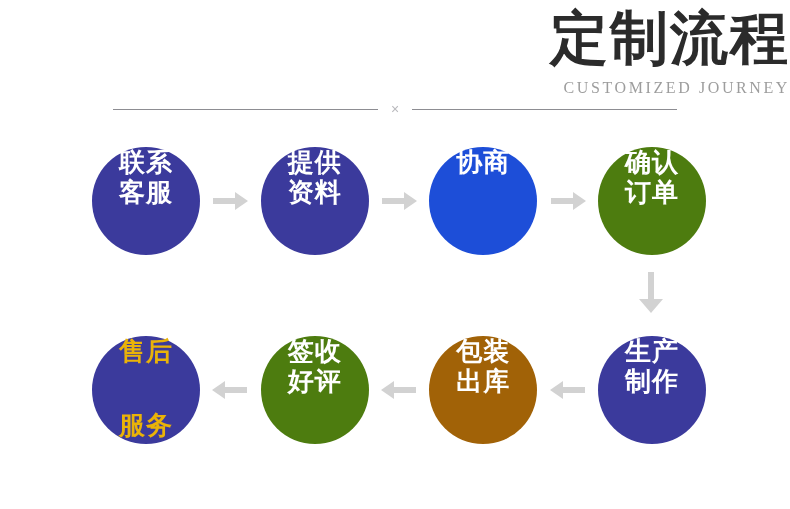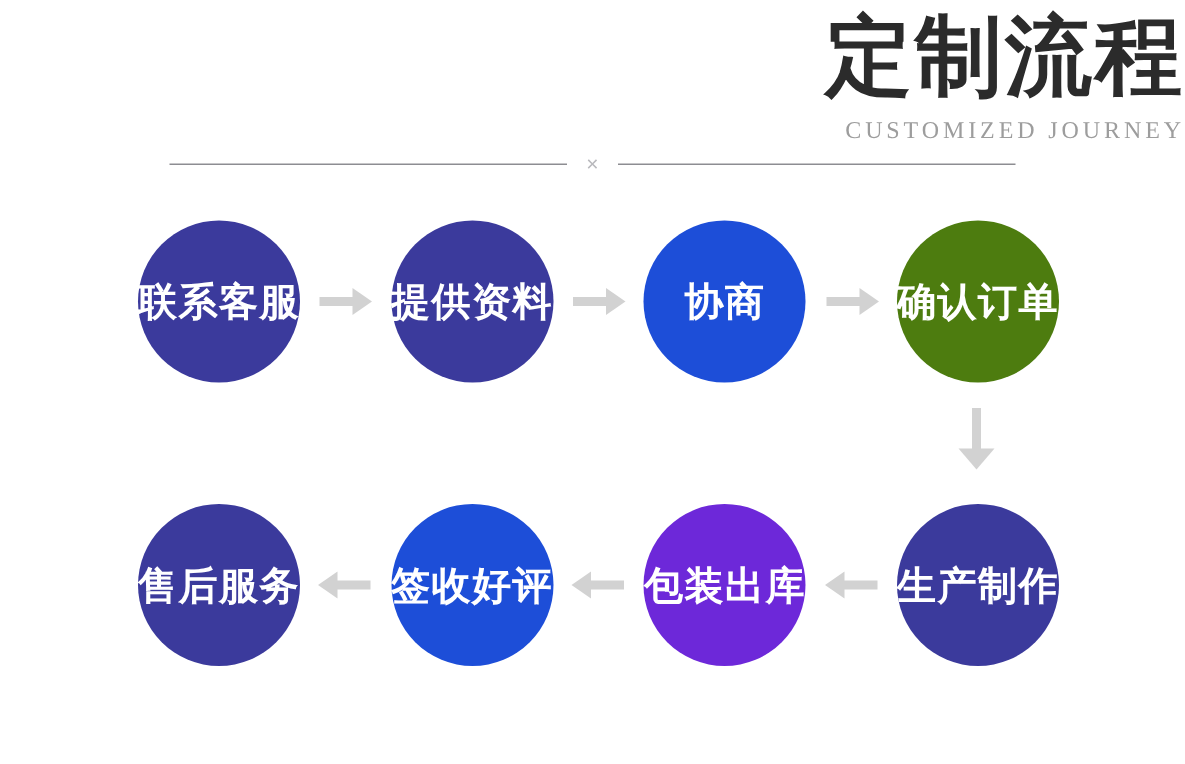--- a/index.html
+++ b/index.html
@@ -92,23 +92,22 @@
   .row-2 { top: 336px; }
 
   .node {
     flex: 0 0 auto;
     width: 108px;
     height: 108px;
     border-radius: 50%;
     background: #3b3a9c;
     color: #ffffff;
     display: flex;
-    flex-direction: row;
+    flex-direction: column;
     align-items: center;
-    justify-content: center;
     box-sizing: border-box;
   }
   .node-line {
     font-size: 26px;
     line-height: 30px;
     font-weight: 700;
     letter-spacing: 1px;
     white-space: nowrap;
     font-family: "Liberation Sans", "DejaVu Sans", sans-serif;
   }
@@ -222,41 +221,41 @@
 
   </div>
 
   <div class="arrow-down">
     <span class="shaft" style="background: rgb(210, 210, 210);"></span>
     <span class="head" style="border-top-color: rgb(210, 210, 210);"></span>
   </div>
 
   <div class="flow-row row-2">
 
-    <div class="node" style="background: rgb(59, 58, 156); color: #ffffff;">
+    <div class="node" style="background: rgb(59, 58, 156); color: #eab308; gap: 44px;">
       <span class="node-line">售后</span>
       <span class="node-line">服务</span>
     </div>
 
     <div class="arrow left">
       <span class="shaft" style="background: rgb(210, 210, 210);"></span>
       <span class="head" style="border-right-color: rgb(210, 210, 210);"></span>
     </div>
 
-    <div class="node" style="background: #1d4ed8; color: rgb(255, 255, 255);">
+    <div class="node" style="background: #4d7c0f; color: rgb(255, 255, 255);">
       <span class="node-line">签收</span>
       <span class="node-line">好评</span>
     </div>
 
     <div class="arrow left">
       <span class="shaft" style="background: rgb(210, 210, 210);"></span>
       <span class="head" style="border-right-color: rgb(210, 210, 210);"></span>
     </div>
 
-    <div class="node" style="background: #6d28d9; color: rgb(255, 255, 255);">
+    <div class="node" style="background: #a16207; color: rgb(255, 255, 255);">
       <span class="node-line">包装</span>
       <span class="node-line">出库</span>
     </div>
 
     <div class="arrow left">
       <span class="shaft" style="background: rgb(210, 210, 210);"></span>
       <span class="head" style="border-right-color: rgb(210, 210, 210);"></span>
     </div>
 
     <div class="node" style="background: rgb(59, 58, 156); color: rgb(255, 255, 255);">

